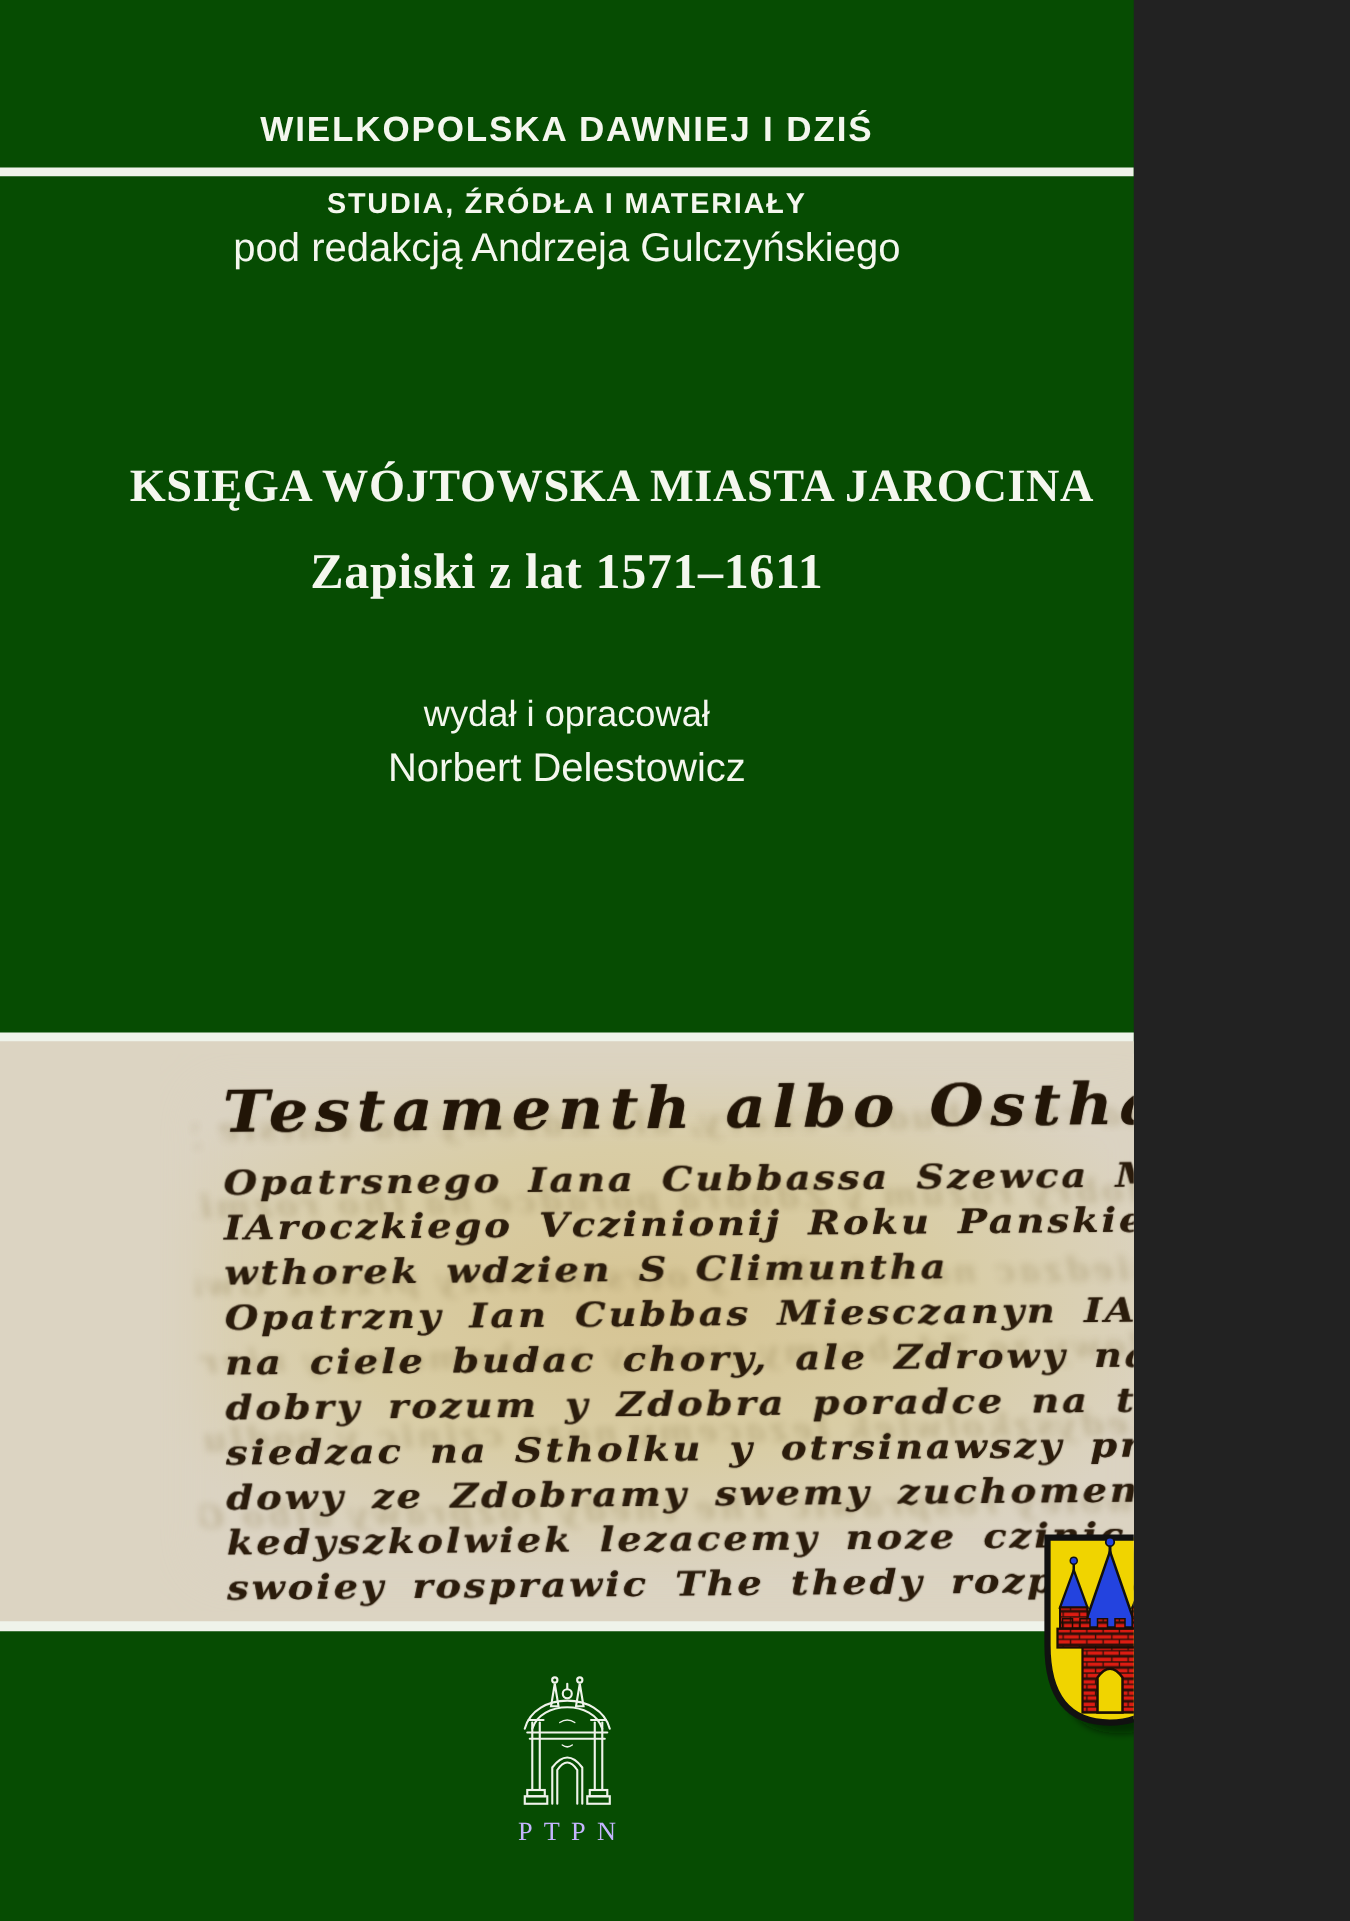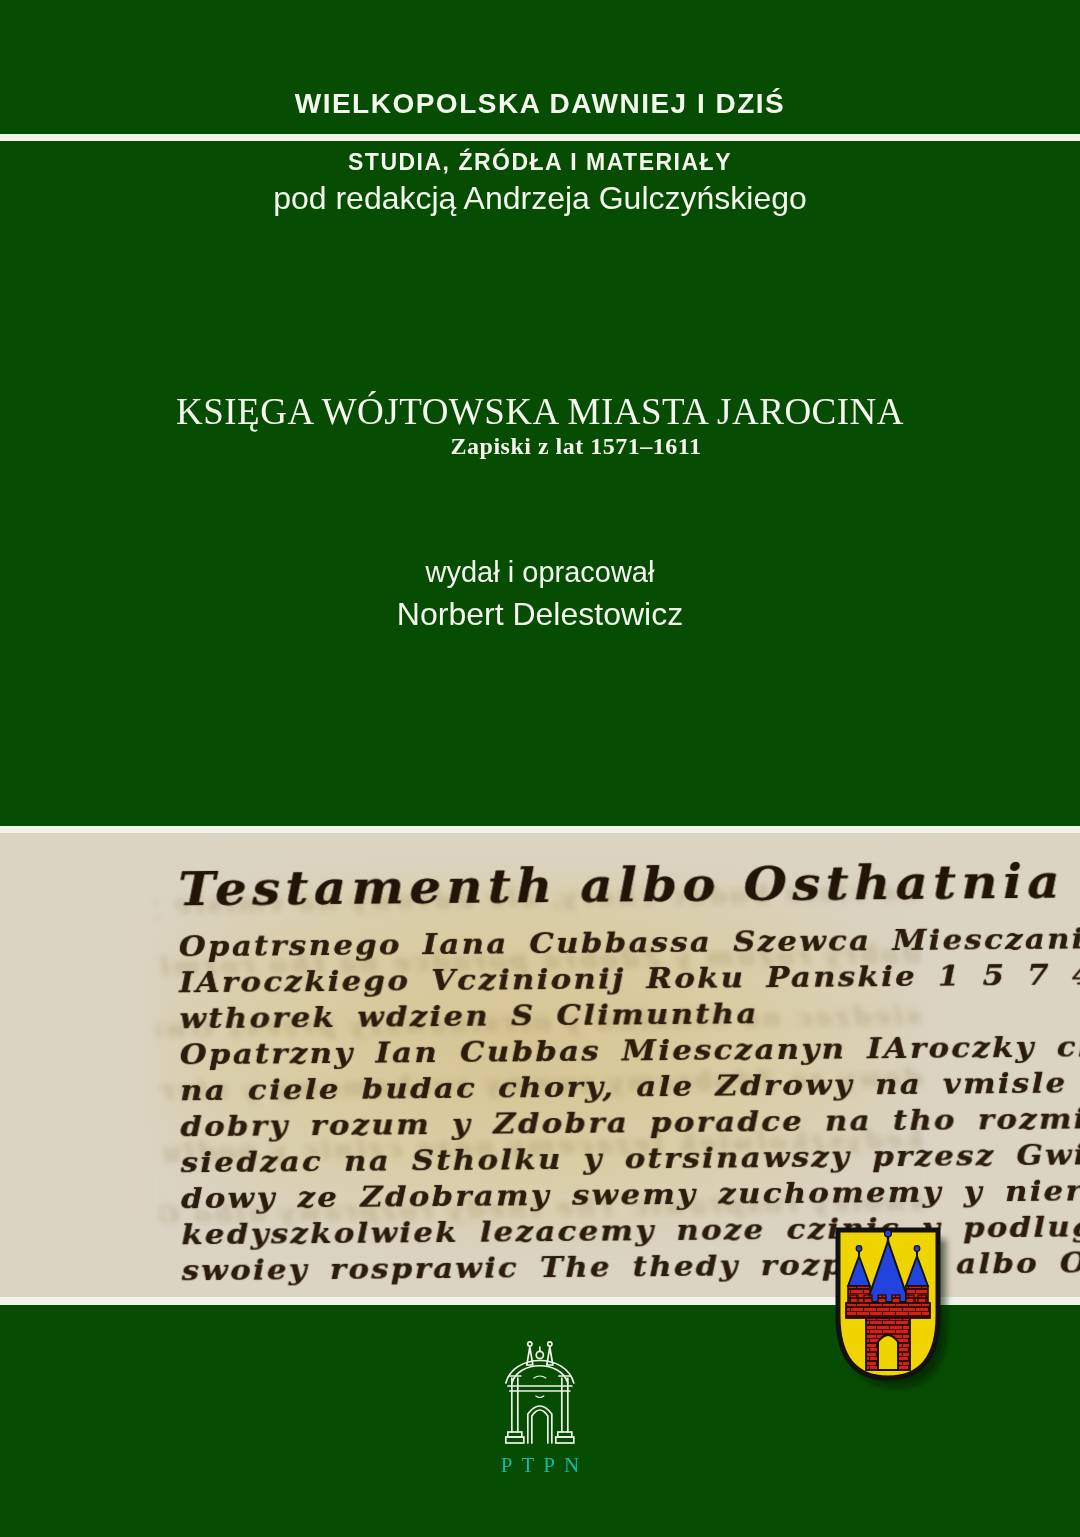--- a/index.html
+++ b/index.html
@@ -1,36 +1,36 @@
 <!DOCTYPE html>
 <html><head>
 <meta charset="utf-8">
 <style>
   html,body{margin:0;padding:0;background:#222;}
   .page{
     position:relative;
-    width:1080px;height:1537px;
+    width:907px;height:1537px;
     background:#064c02;
     overflow:hidden;
     font-family:"Liberation Sans",sans-serif;
     color:#f4f7ee;
   }
   .ctr{position:absolute;left:0;width:100%;text-align:center;white-space:nowrap;}
 
   
   .series-title{top:88px;font-size:28px;font-weight:bold;letter-spacing:1.5px;}
   .rule{position:absolute;left:0;width:100%;height:7px;background:#eff3ea;}
   .rule-top{top:134px;box-shadow:0 -2px 0 #03380
 1;}
   .series-subtitle{top:149px;font-size:23px;font-weight:bold;letter-spacing:1.5px;}
   .series-editor{top:180px;font-size:32px;font-weight:normal;}
 
   
-  .book-title{top:390px;font-size:37px;font-weight:normal;font-family:"Liberation Serif",serif;letter-spacing:.5px;}
-  .book-subtitle{top:433px;font-size:24px;font-weight:bold;font-family:"Liberation Serif",serif;letter-spacing:.5px;padding-left:36px;}
+  .book-title{top:368px;font-size:37px;font-weight:bold;font-family:"Liberation Serif",serif;letter-spacing:.5px;padding-left:36px;}
+  .book-subtitle{top:433px;font-size:40px;font-weight:bold;font-family:"Liberation Serif",serif;letter-spacing:.5px;}
 
   
   .byline-role{top:556px;font-size:29px;}
   .author-name{top:596px;font-size:32px;font-weight:normal;}
 
   
   .ms-band{position:absolute;left:0;top:826px;width:1080px;height:479px;background:#eff3ea;}
   .ms-beige{position:absolute;left:0;top:7px;width:1080px;height:464px;background:#dcd4c2;overflow:hidden;}
   .ms-paper{
     position:absolute;left:128px;top:10px;width:824px;height:446px;
@@ -74,21 +74,21 @@
   }
 
   
   .coat{position:absolute;left:834px;top:1226px;width:122px;height:172px;}
 
   
   .publisher{position:absolute;left:50%;top:1338px;transform:translateX(-50%);text-align:center;}
   .publisher svg{display:block;margin:0 auto;}
   .publisher-name{
     margin-top:1px;font-family:"Liberation Serif",serif;font-size:21px;
-    letter-spacing:9px;padding-left:9px;color:#14b8a6;
+    letter-spacing:9px;padding-left:9px;color:#c4b5fd;
   }
 </style>
 </head>
 <body>
 
 <div class="page">
 
   <div class="ctr series-title">WIELKOPOLSKA DAWNIEJ I DZIŚ</div>
   <div class="rule rule-top"></div>
   <div class="ctr series-subtitle">STUDIA, ŹRÓDŁA I MATERIAŁY</div>

